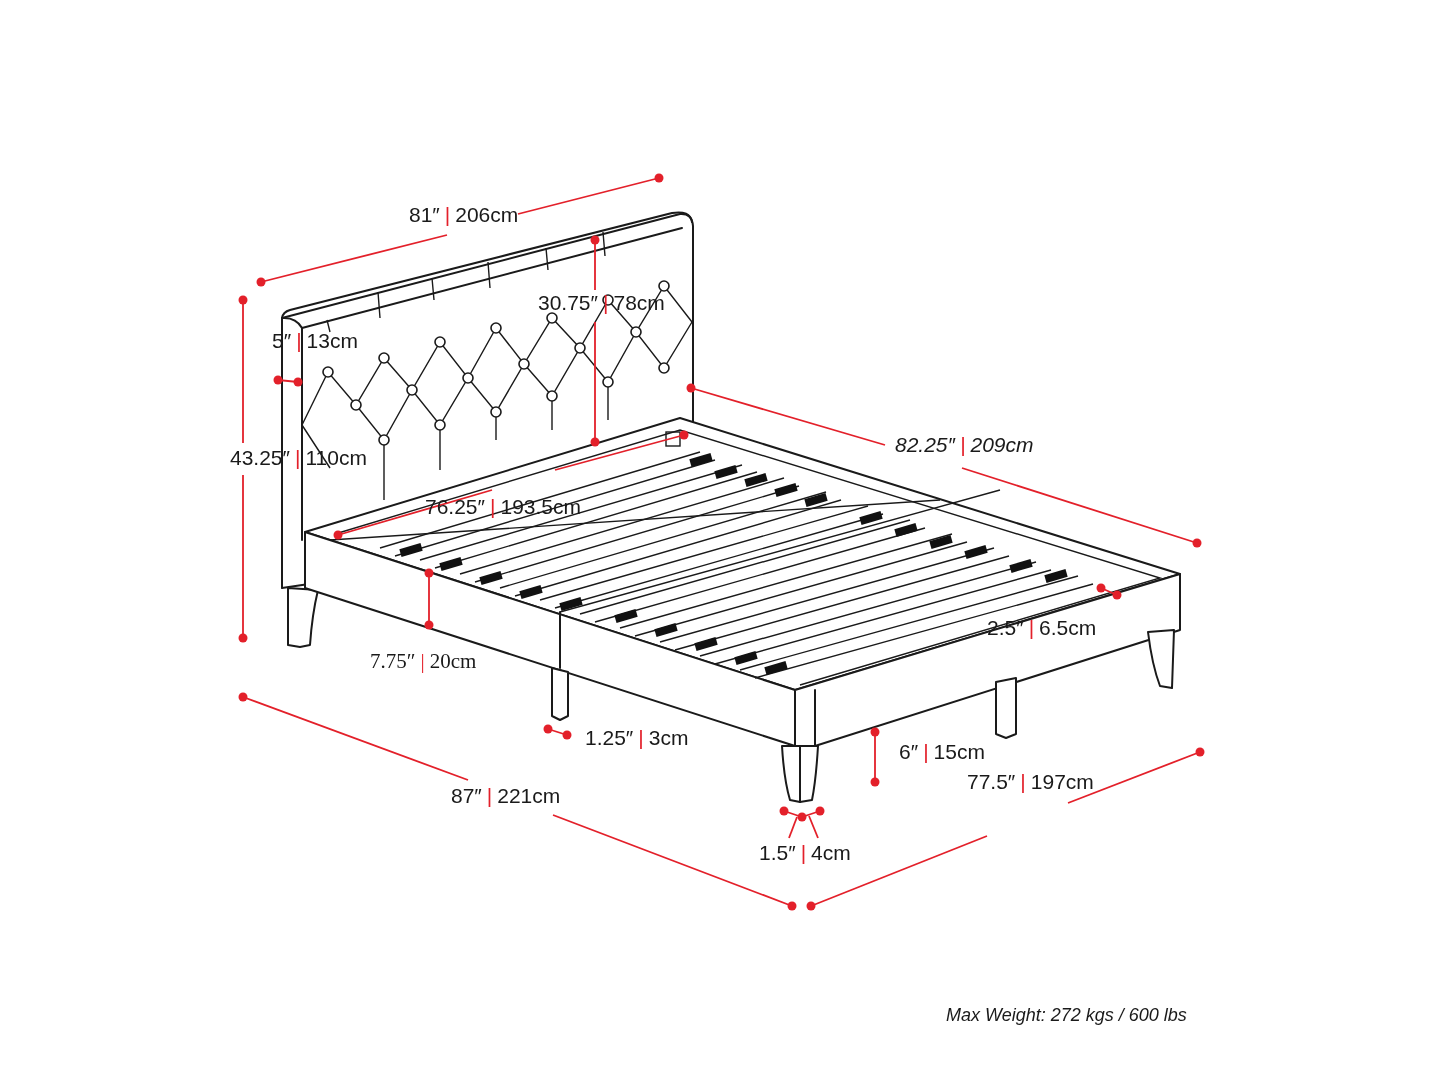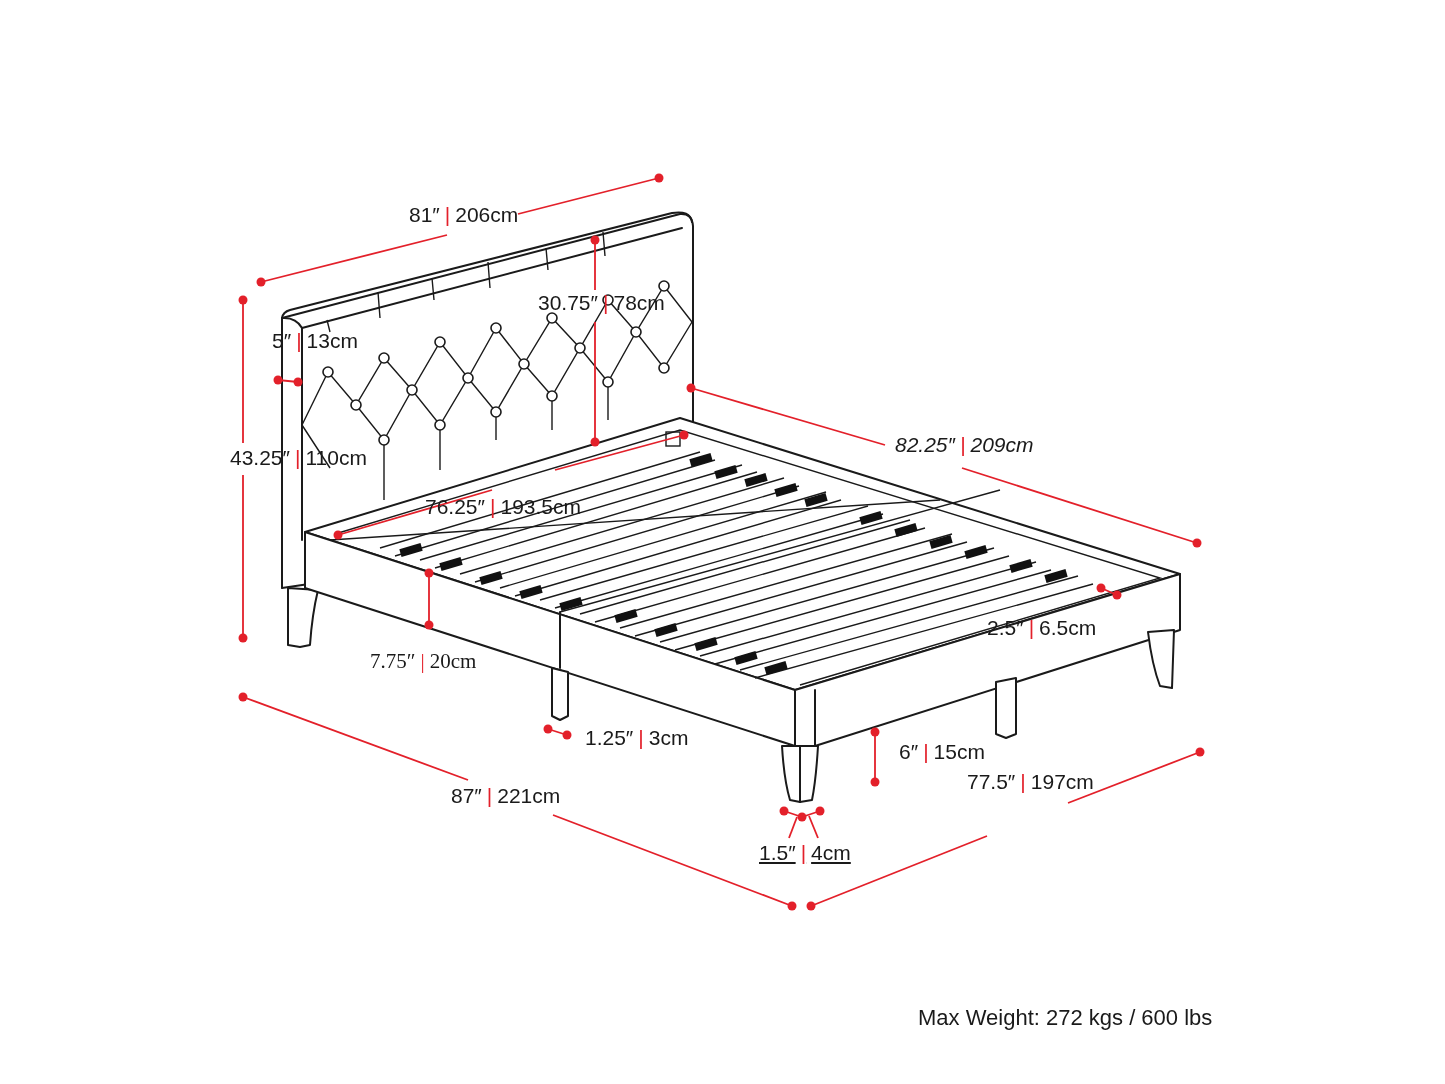--- a/index.html
+++ b/index.html
@@ -1,21 +1,21 @@
 <!DOCTYPE html>
 <html><head>
 <meta charset="utf-8">
 <style>
   html, body { margin:0; padding:0; background:#ffffff; }
   body { width:1445px; height:1084px; position:relative; overflow:hidden;
          font-family:"Liberation Sans", "DejaVu Sans", sans-serif; color:#1a1a1a; }
   #diagram { position:absolute; left:0; top:0; width:1445px; height:1084px; }
   .lbl { position:absolute; font-size:21px; white-space:nowrap; line-height:20px; }
   .lbl .sep { color:#e3202a; margin:0 5px; }
-  .footer { position:absolute; left:918px; top:1005px; font-size:22px; white-space:nowrap; }
+  .footer { position:absolute; left:946px; top:1005px; font-size:18px; white-space:nowrap;font-style:italic; }
   svg .outline { fill:none; stroke:#1a1a1a; stroke-width:2; stroke-linejoin:round; stroke-linecap:round; }
   svg .thin { fill:none; stroke:#1a1a1a; stroke-width:1.4; }
   svg .fillw { fill:#ffffff; stroke:#1a1a1a; stroke-width:2; stroke-linejoin:round; }
   svg .dim { stroke:#e3202a; stroke-width:1.8; fill:none; }
   svg .dot { fill:#e3202a; }
   svg .strap { fill:#111; }
   svg .btn { fill:#fff; stroke:#1a1a1a; stroke-width:1.6; }
 </style>
 </head>
 <body>
@@ -215,21 +215,21 @@
 </div>
 <div class="lbl" style="left:585px;top:728px;">
   <span>1.25″</span><span class="sep">|</span><span>3cm</span>
 </div>
 <div class="lbl" style="left:451px;top:786px;text-align:right;">
   <span>87″</span><span class="sep">|</span><span>221cm</span>
 </div>
 <div class="lbl" style="left:899px;top:742px;">
   <span>6″</span><span class="sep">|</span><span>15cm</span>
 </div>
-<div class="lbl" style="left:759px;top:843px;text-decoration:underline;">
+<div class="lbl" style="left:759px;top:843px;">
   <span>1.5″</span><span class="sep">|</span><span>4cm</span>
 </div>
 <div class="lbl" style="left:967px;top:772px;">
   <span>77.5″</span><span class="sep">|</span><span>197cm</span>
 </div>
 
 <div class="footer">Max Weight: 272 kgs / 600 lbs</div>
 </div>
 
 </body></html>

